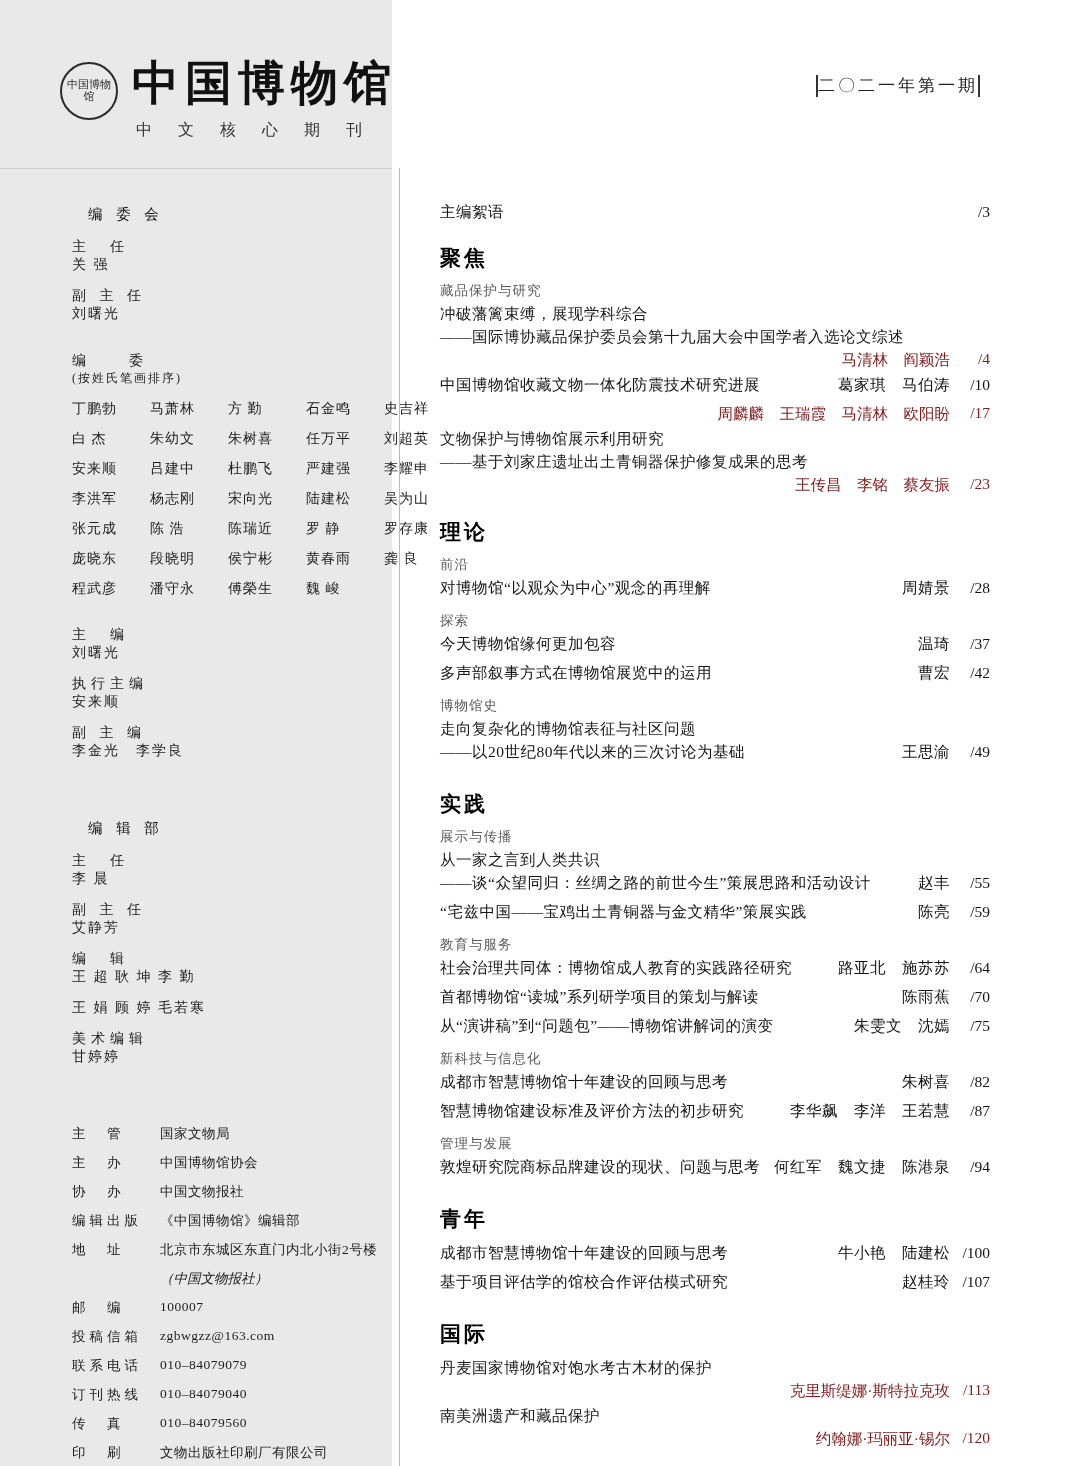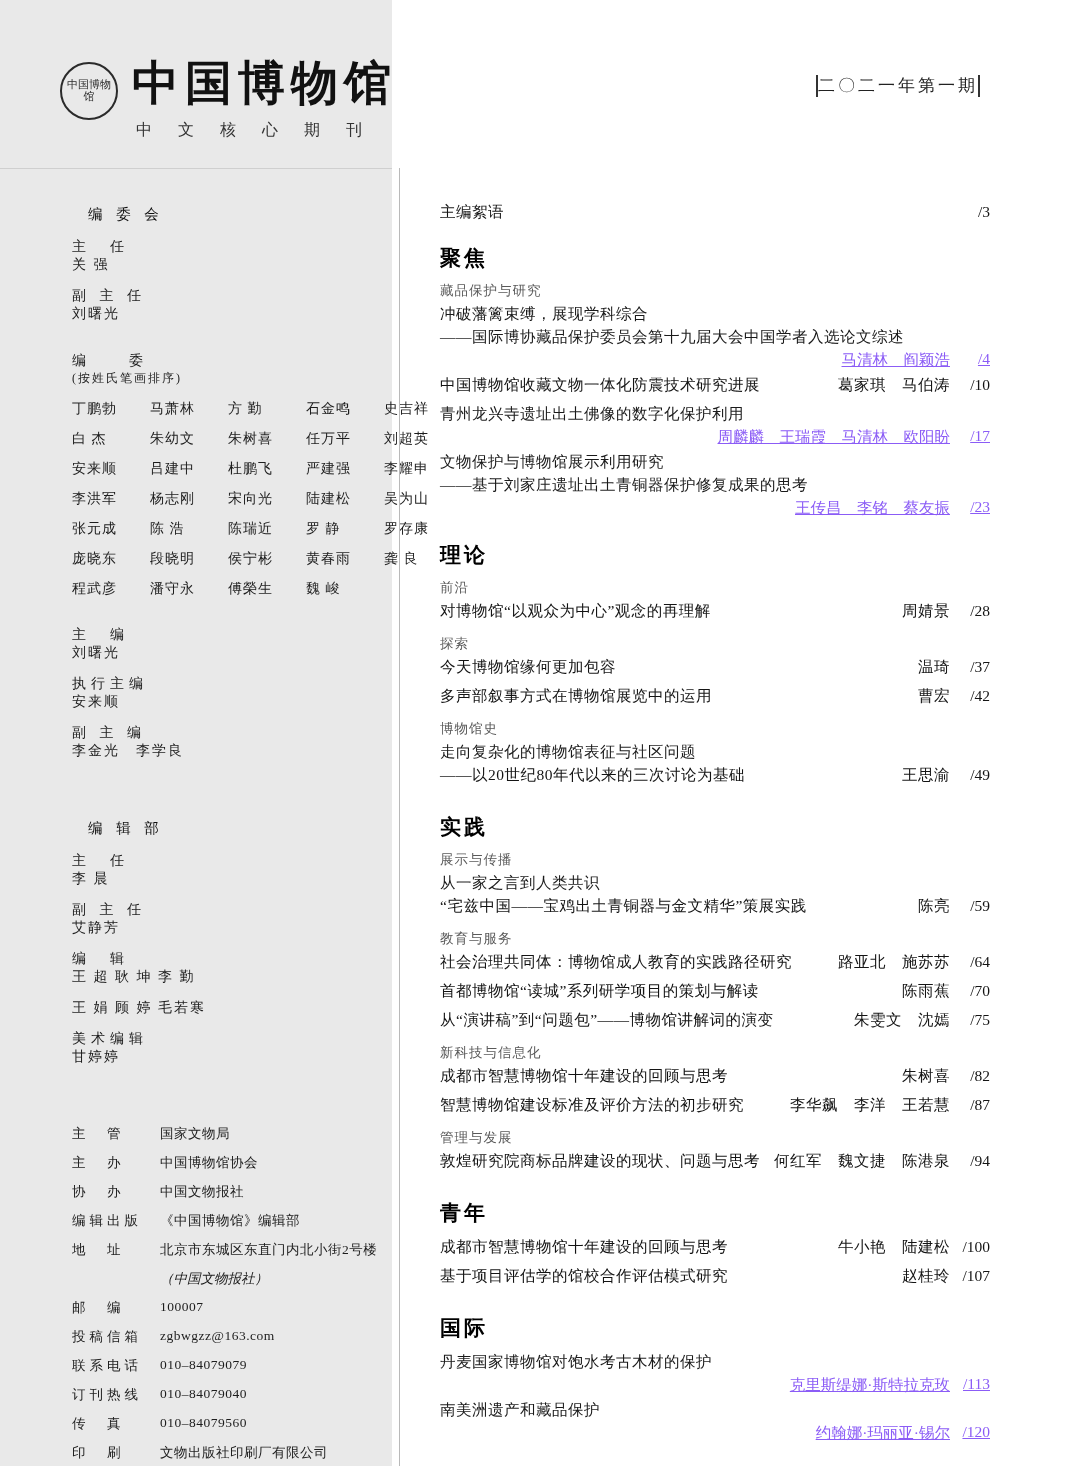--- a/index.html
+++ b/index.html
@@ -95,21 +95,21 @@
     font-size:15.5px; color:#141414; margin-bottom:3px; min-height:26px;
   }
   .toc-title { flex:1 1 auto; letter-spacing:0.5px; }
   .toc-authors {
     flex:none; text-align:right; letter-spacing:0.5px; white-space:nowrap;
     padding-left:10px;
   }
   .toc-page { flex:none; width:40px; text-align:right; }
   .toc-authorline {
     display:flex; justify-content:flex-end; font-size:15.5px;
-    color:#8b5cf6; margin-bottom:4px;text-decoration:underline;
+    color:#7f1d1d; margin-bottom:4px;
   }
   .big-head {
     font-size:21px; font-weight:bold; letter-spacing:3px;
     margin:22px 0 10px 0; color:#000;
   }
   .big-head.first { margin-top:16px; }
   .sub-head {
     font-size:13.5px; color:#5a5a5a; letter-spacing:1px; margin:8px 0 4px 0;
   }
   .toc-cont { font-size:15.5px; margin-bottom:2px; letter-spacing:0.5px; }
@@ -327,21 +327,20 @@
         <span>马清林　阎颖浩</span>
         <span class="toc-page">/4</span>
       </div>
 
       <div class="toc-line">
         <div class="toc-title">中国博物馆收藏文物一体化防震技术研究进展</div>
         <div class="toc-authors">葛家琪　马伯涛</div>
         <div class="toc-page">/10</div>
       </div>
 
-      <div class="toc-cont">青州龙兴寺遗址出土佛像的数字化保护利用</div>
       <div class="toc-authorline">
         <span>周麟麟　王瑞霞　马清林　欧阳盼</span>
         <span class="toc-page">/17</span>
       </div>
 
       <div class="toc-cont">文物保护与博物馆展示利用研究</div>
       <div class="toc-cont">——基于刘家庄遗址出土青铜器保护修复成果的思考</div>
       <div class="toc-authorline">
         <span>王传昌　李铭　蔡友振</span>
         <span class="toc-page">/23</span>
@@ -372,20 +371,25 @@
       <div class="toc-line">
         <div class="toc-title">——以20世纪80年代以来的三次讨论为基础</div>
         <div class="toc-authors">王思渝</div>
         <div class="toc-page">/49</div>
       </div>
 
       <div class="big-head">实践</div>
       <div class="sub-head">展示与传播</div>
       <div class="toc-cont">从一家之言到人类共识</div>
       <div class="toc-line">
+        <div class="toc-title">——谈“众望同归：丝绸之路的前世今生”策展思路和活动设计</div>
+        <div class="toc-authors">赵丰</div>
+        <div class="toc-page">/55</div>
+      </div>
+      <div class="toc-line">
         <div class="toc-title">“宅兹中国——宝鸡出土青铜器与金文精华”策展实践</div>
         <div class="toc-authors">陈亮</div>
         <div class="toc-page">/59</div>
       </div>
 
       <div class="sub-head">教育与服务</div>
       <div class="toc-line">
         <div class="toc-title">社会治理共同体：博物馆成人教育的实践路径研究</div>
         <div class="toc-authors">路亚北　施苏苏</div>
         <div class="toc-page">/64</div>

